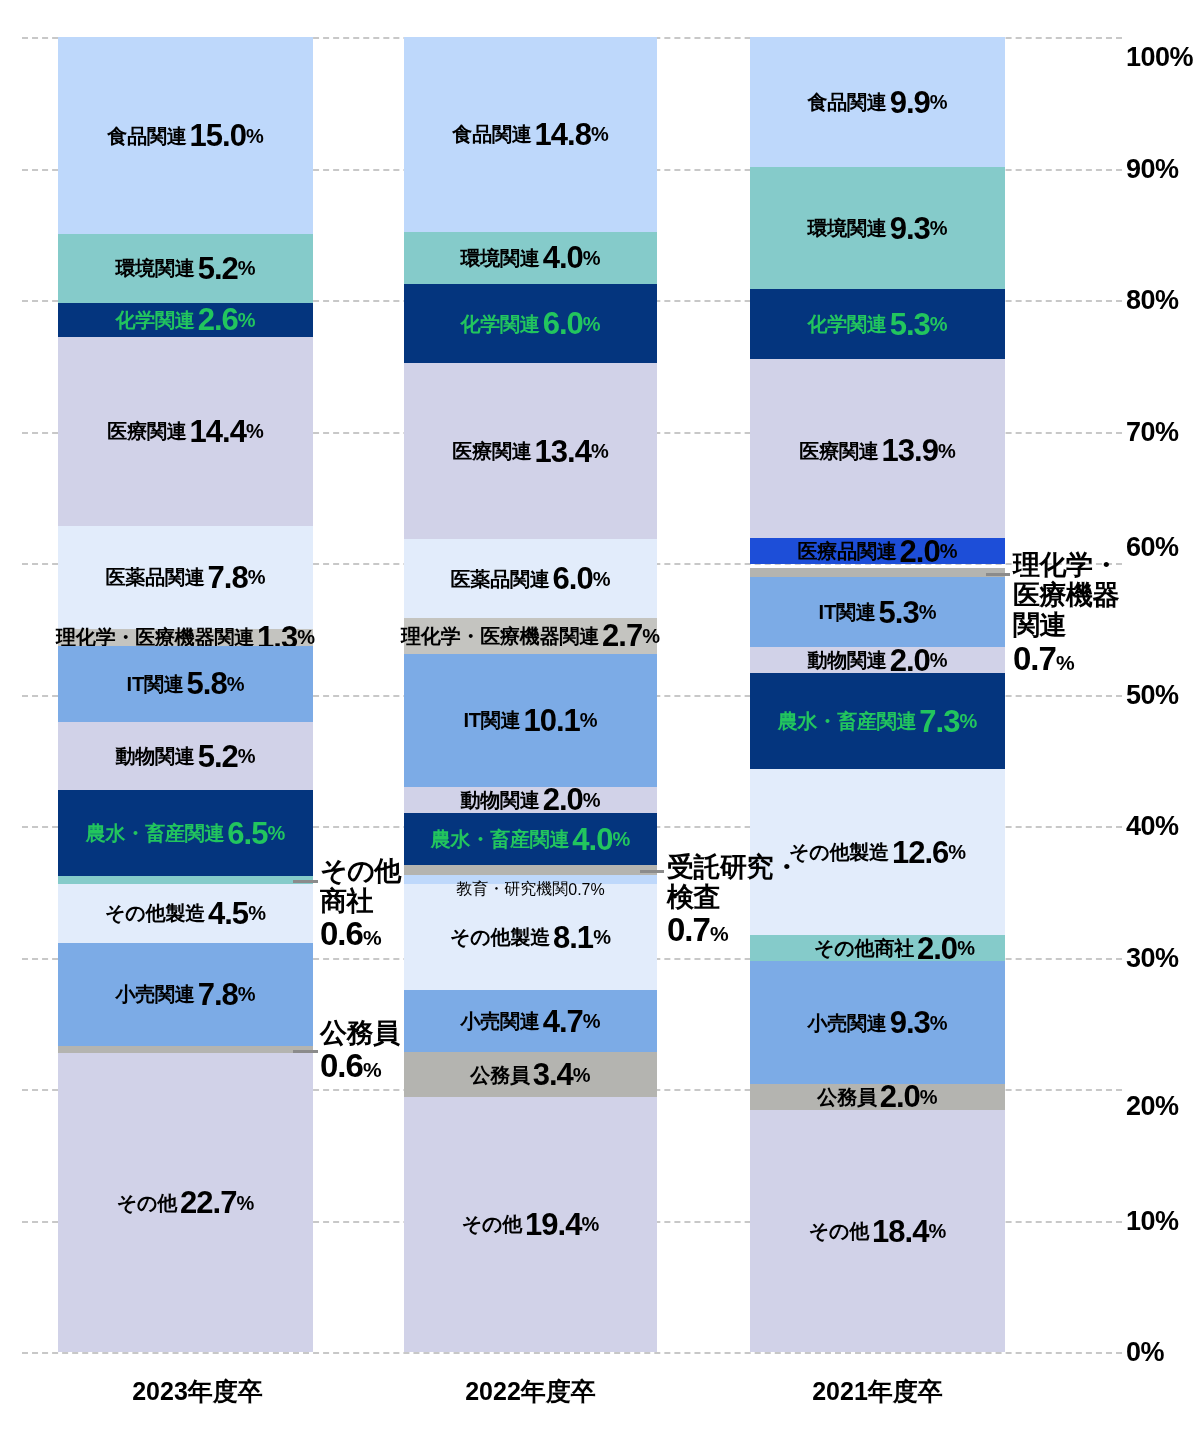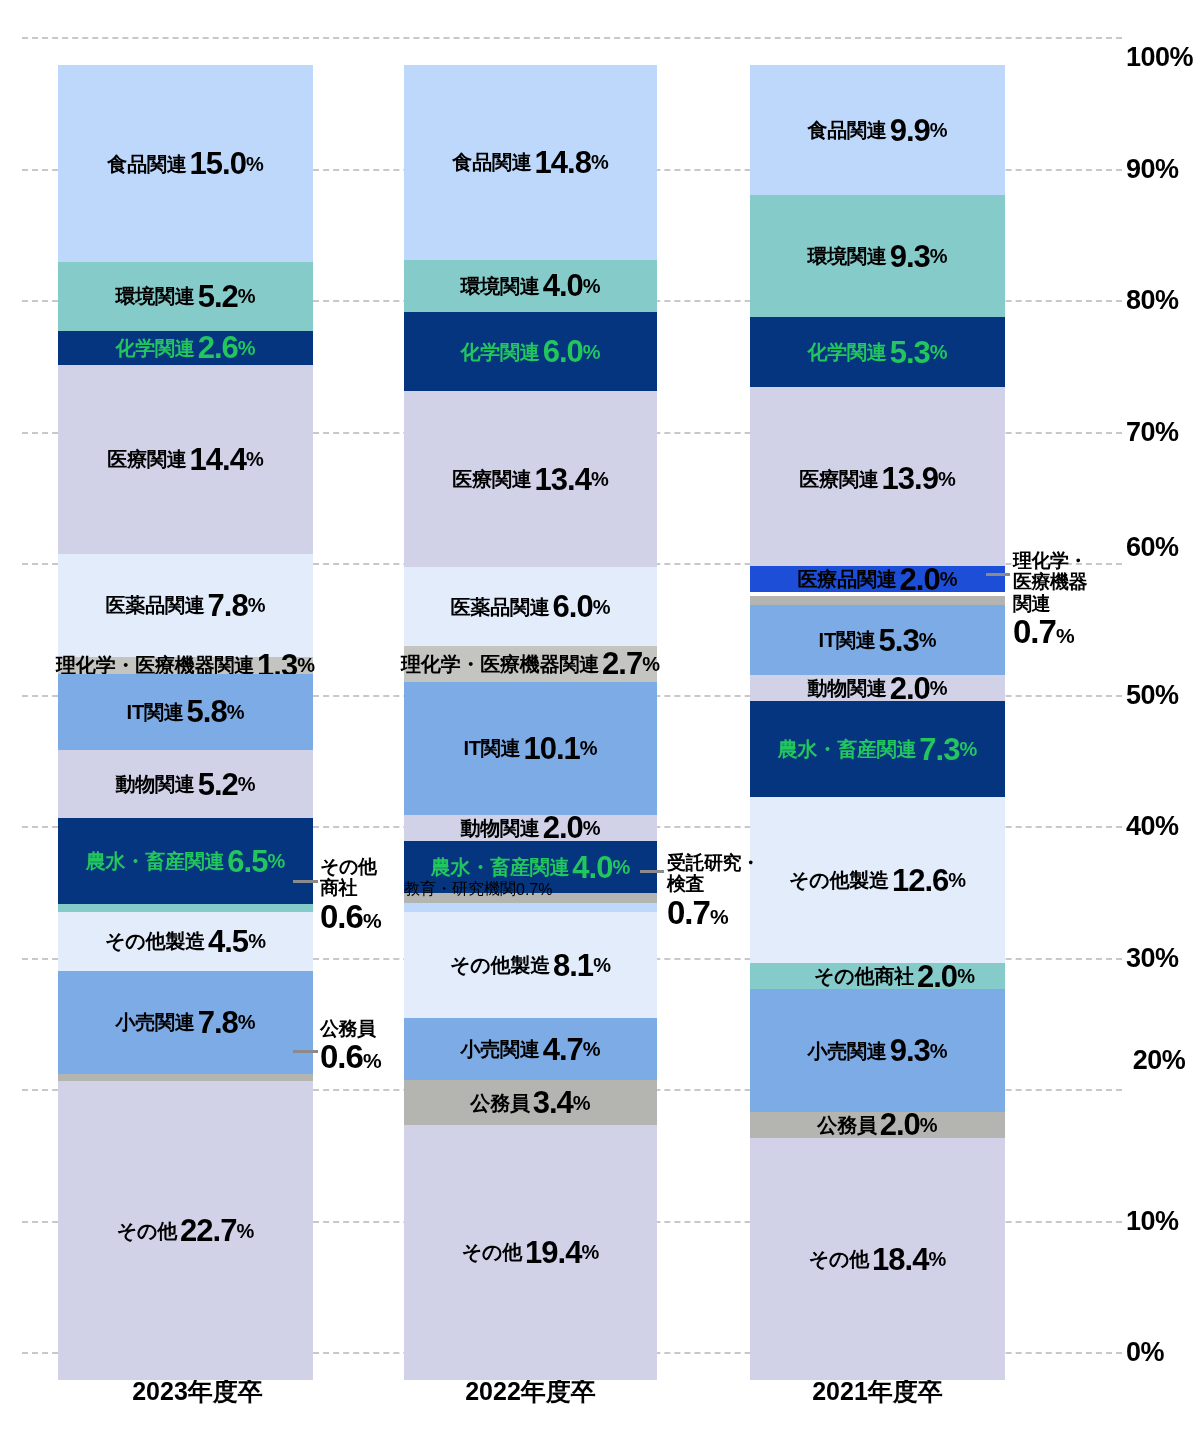--- a/index.html
+++ b/index.html
@@ -29,21 +29,20 @@
     color: #000;
     letter-spacing: -0.5px;
     transform: translateY(-50%);
     z-index: 3;
   }
 
   
   .bar {
     position: absolute;
     z-index: 2;
-    margin-top: 28px;
   }
   .seg {
     position: absolute;
     left: 0; right: 0;
     display: flex;
     align-items: center;
     justify-content: center;
     overflow: visible;
     white-space: nowrap;
   }
@@ -66,34 +65,35 @@
     line-height: 1;
   }
   .seg.dark .lbl, .seg.dark .val, .seg.dark .pct { color: #22c55e; }
   .seg.light .lbl, .seg.light .val, .seg.light .pct { color: #000000; }
 
   
   .overlay {
     position: absolute;
     display: flex;
     align-items: center;
+    justify-content: center;
     white-space: nowrap;
     z-index: 5;
     pointer-events: none;
   }
 
   
   .callout {
     position: absolute;
     z-index: 6;
     text-align: left;
     line-height: 1.12;
   }
   .callout .cname {
-    font-size: 19px;
+    font-size: 27px;
     font-weight: bold;
     color: #000;
     letter-spacing: -0.5px;
     display: block;
   }
   .callout .cval {
     font-size: 33px;
     font-weight: bold;
     color: #000;
     letter-spacing: -1px;
@@ -141,21 +141,21 @@
     </div>
   <div id="axis-layer">
       <div class="axis-label" style="top: 37px; margin-top: 20px;">100%</div>
       <div class="axis-label" style="top: 168.5px;">90%</div>
       <div class="axis-label" style="top: 300px;">80%</div>
       <div class="axis-label" style="top: 431.5px;">70%</div>
       <div class="axis-label" style="top: 547px;">60%</div>
       <div class="axis-label" style="top: 694.5px;">50%</div>
       <div class="axis-label" style="top: 826px;">40%</div>
       <div class="axis-label" style="top: 957.5px;">30%</div>
-      <div class="axis-label" style="top: 1060px; text-align: center;">20%</div>
+      <div class="axis-label" style="top: 1106px;">20%</div>
       <div class="axis-label" style="top: 1220.5px;">10%</div>
       <div class="axis-label" style="top: 1352px;">0%</div>
     </div>
 
   <div id="bars-layer">
       <div class="bar" style="left: 58px; top: 37px; width: 255px; height: 1315px;">
         <div class="seg light" style="top: 0px; height: 197.25px; background: rgb(190, 216, 251);">
           <span class="lbl">食品関連</span>
           <span class="val">15.0</span>
           <span class="pct">%</span>

